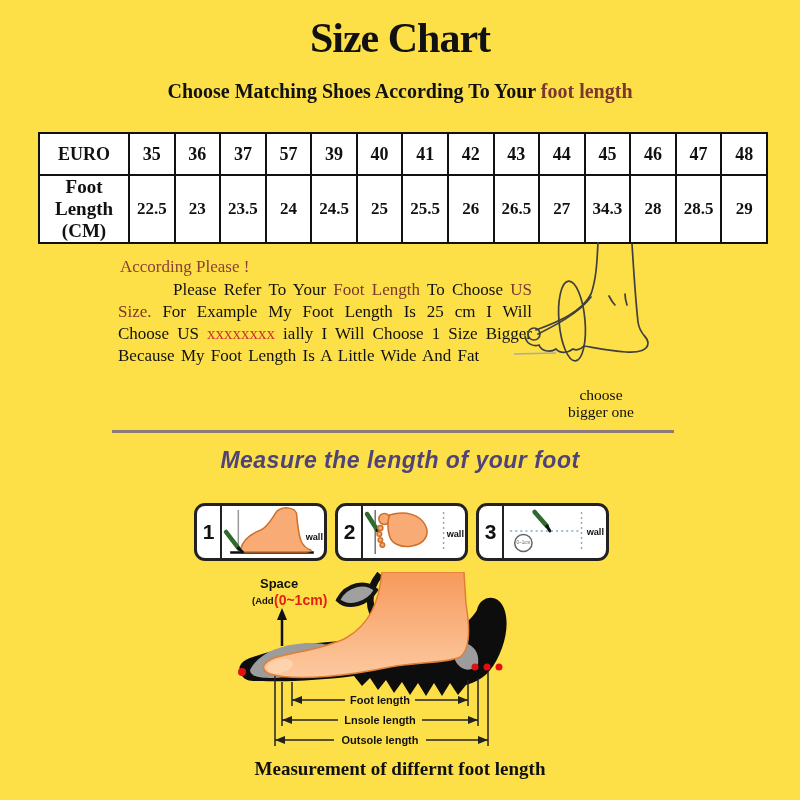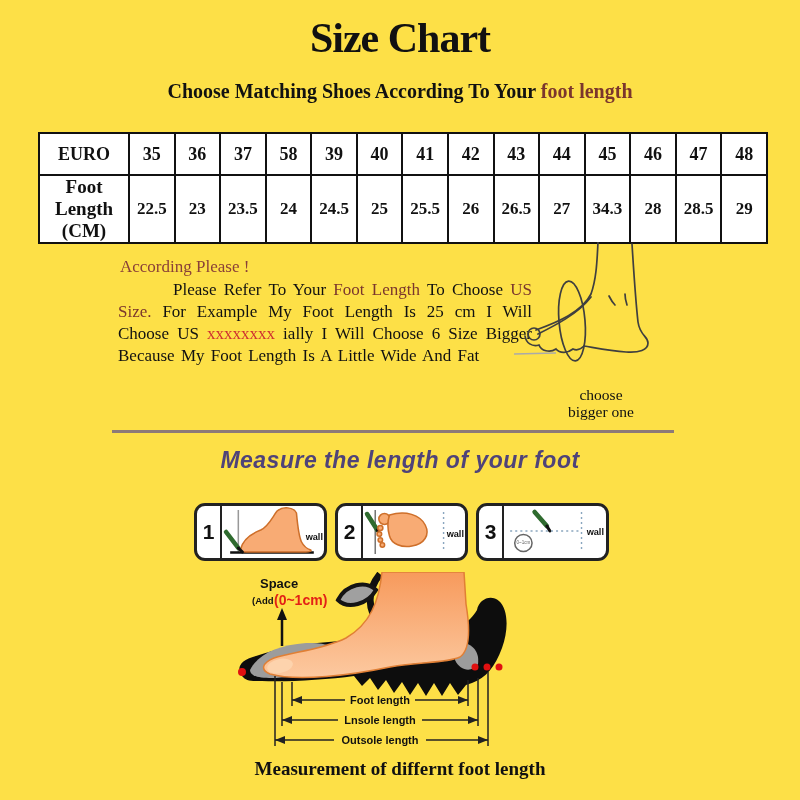--- a/index.html
+++ b/index.html
@@ -78,21 +78,21 @@
         <col>
         <col>
         <col>
     </colgroup>
     <tbody>
         <tr class="r1">
       <td>EURO</td>
       <td>35</td>
       <td>36</td>
       <td>37</td>
-      <td>58</td>
+      <td>57</td>
       <td>39</td>
       <td>40</td>
       <td>41</td>
       <td>42</td>
       <td>43</td>
       <td>44</td>
       <td>45</td>
       <td>46</td>
       <td>47</td>
       <td>48</td>
@@ -112,21 +112,21 @@
       <td>34.3</td>
       <td>28</td>
       <td>28.5</td>
       <td>29</td>
     </tr>
   </tbody>
     </table>
 
   <div class="abs attention">
     <div class="attn-head">According Please !</div>
-    <p class="attn-body"><span>Please Refer To Your </span><span class="maroon">Foot Length</span><span> To Choose </span><span class="maroon">US Size.</span><span> For Example My Foot Length Is 25 cm I Will Choose US </span><span class="redx">xxxxxxxx</span><span> ially I Will Choose 6 Size Bigger Because My Foot Length Is A Little Wide And Fat</span></p>
+    <p class="attn-body"><span>Please Refer To Your </span><span class="maroon">Foot Length</span><span> To Choose </span><span class="maroon">US Size.</span><span> For Example My Foot Length Is 25 cm I Will Choose US </span><span class="redx">xxxxxxxx</span><span> ially I Will Choose 1 Size Bigger Because My Foot Length Is A Little Wide And Fat</span></p>
   </div>
 
   <svg class="abs" style="top:242px;left:512px;" width="196" height="128" viewBox="0 0 196 128">
     <g fill="none" stroke="#3f3f3f" stroke-width="1.7" stroke-linecap="round">
       <path d="M120,2 C122,34 124,62 126,80 C128,94 136,94 136,101 C136,108 127,111 114,110 C98,109 84,106 72,104"></path>
       <path d="M86,0 C85,22 84,38 79,52 C70,70 46,80 24,88"></path>
       <path d="M79,55 C66,72 42,84 26,92"></path>
       <circle cx="22" cy="92" r="6"></circle>
       <path d="M13,94 C14,101 20,105 27,103 C29,109 38,111 44,107 C48,112 56,111 61,107 C65,109 69,107 72,104"></path>
       <ellipse cx="60" cy="79" rx="13" ry="40" transform="rotate(-5 60 79)"></ellipse>

